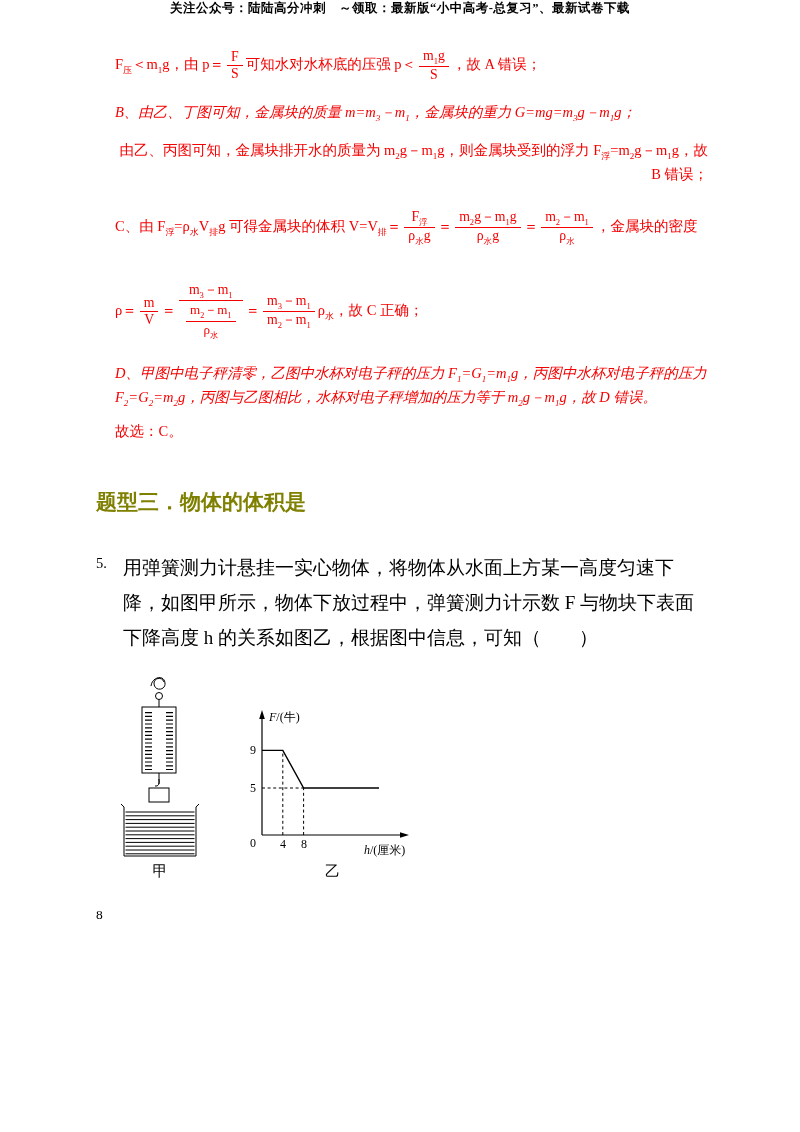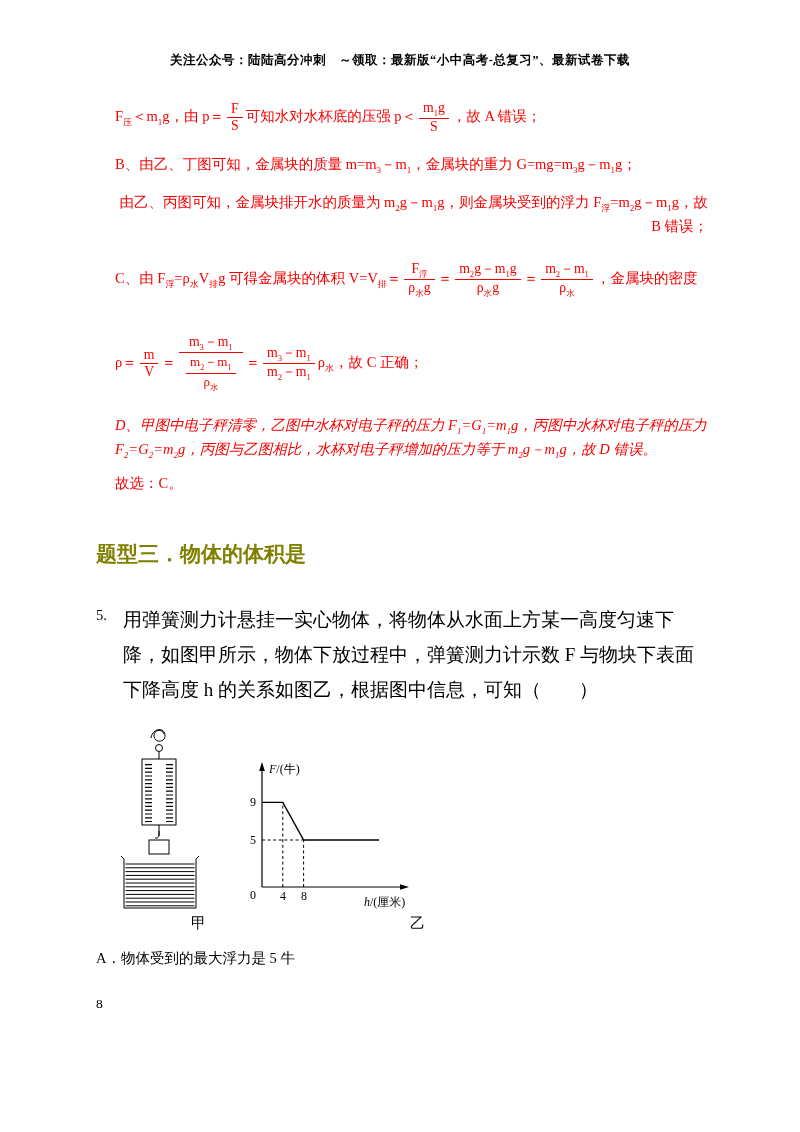--- a/index.html
+++ b/index.html
@@ -3,43 +3,43 @@
 <meta charset="utf-8">
 <style>
   :root{ --red:#f40000; --heading:#7f7f00; --ink:#000; }
   *{ box-sizing:border-box; }
   html,body{ margin:0; padding:0; }
   body{
     width:800px; height:1132px; background:#fff; overflow:hidden;
     font-family:"Liberation Serif","DejaVu Serif",serif; color:var(--ink);
   }
   .page{ width:800px; height:1132px; position:relative; }
-  .header{ padding-top:52px; text-align:center; font-size:12.5px; font-weight:bold; letter-spacing:.5px; }
+  .header{ text-align:center; font-size:12.5px; font-weight:bold; letter-spacing:.5px; }
   .content{ padding:0 92px 0 96px; }
   .solution{ margin-left:19px; }
   .para{ font-size:14.5px; line-height:1.6; margin:0; }
   .red{ color:var(--red); }
-  .p1{ margin-top:30px; } .p2{ margin-top:16px; } .p3{ margin-top:14px;text-align:right; }
+  .p1{ margin-top:30px; } .p2{ margin-top:16px;font-style:italic; } .p3{ margin-top:14px;text-align:right; }
   .p4{ margin-top:22px; } .p5{ margin-top:34px; } .p6{ margin-top:20px;font-style:italic; }
   .p7{ margin-top:10px; }
   .frac{ display:inline-block; vertical-align:middle; text-align:center;
          font-size:.95em; line-height:1.2; margin:1px 3px; }
   .frac > .num, .frac > .den{ display:block; padding:0 4px; }
   .frac > .den{ border-top:1px solid currentColor; }
   sub{ font-size:.62em; vertical-align:sub; }
   sup{ font-size:.62em; vertical-align:super; }
   .heading{
     margin:44px 0 0; font-size:21px; font-weight:bold; color:var(--heading);
     font-family:"Liberation Sans","DejaVu Sans",sans-serif;
   }
   .question{ display:flex; margin-top:34px; }
   .qnum{ flex:none; width:27px; font-size:14.5px; line-height:1.85; }
   .qbody{ flex:1; font-size:19px; line-height:1.85; }
   .figure-row{ display:flex; align-items:flex-end; gap:34px; margin:16px 0 0 18px; }
-  .fig-col{ display:flex; flex-direction:column; align-items:flex-end; }
+  .fig-col{ display:flex; flex-direction:column; align-items:center; }
   .fig-label{ font-size:15px; margin-top:3px; }
   svg text{ font-family:"Liberation Serif","DejaVu Serif",serif; font-size:12px; fill:#000; }
   .axis{ stroke:#000; stroke-width:1.2; }
   .options{ margin-top:14px; }
   .option{ margin:9px 0; line-height:1.6; }
   .page-num{ margin-top:26px; font-size:13.5px; }
 </style>
 </head>
 <body>
 
@@ -120,19 +120,18 @@
               <line y1="81" y2="81" x1="22" x2="63.6" stroke="#000" stroke-width="1" stroke-dasharray="3,2.6"></line>
               <polyline points="22.0,43.4 42.8,43.4 63.6,81.0 139.0,81.0" fill="none" stroke="#000" stroke-width="1.4"></polyline>
             </g>
         </svg>
         <div class="fig-label">乙</div>
       </div>
 
     </div>
 
     <div class="options">
-      <div class="para option">A．物体受到的最大浮力是 5 牛</div>
     </div>
 
     <div class="page-num">8</div>
 
   </div>
 </div>
 
 </body></html>

